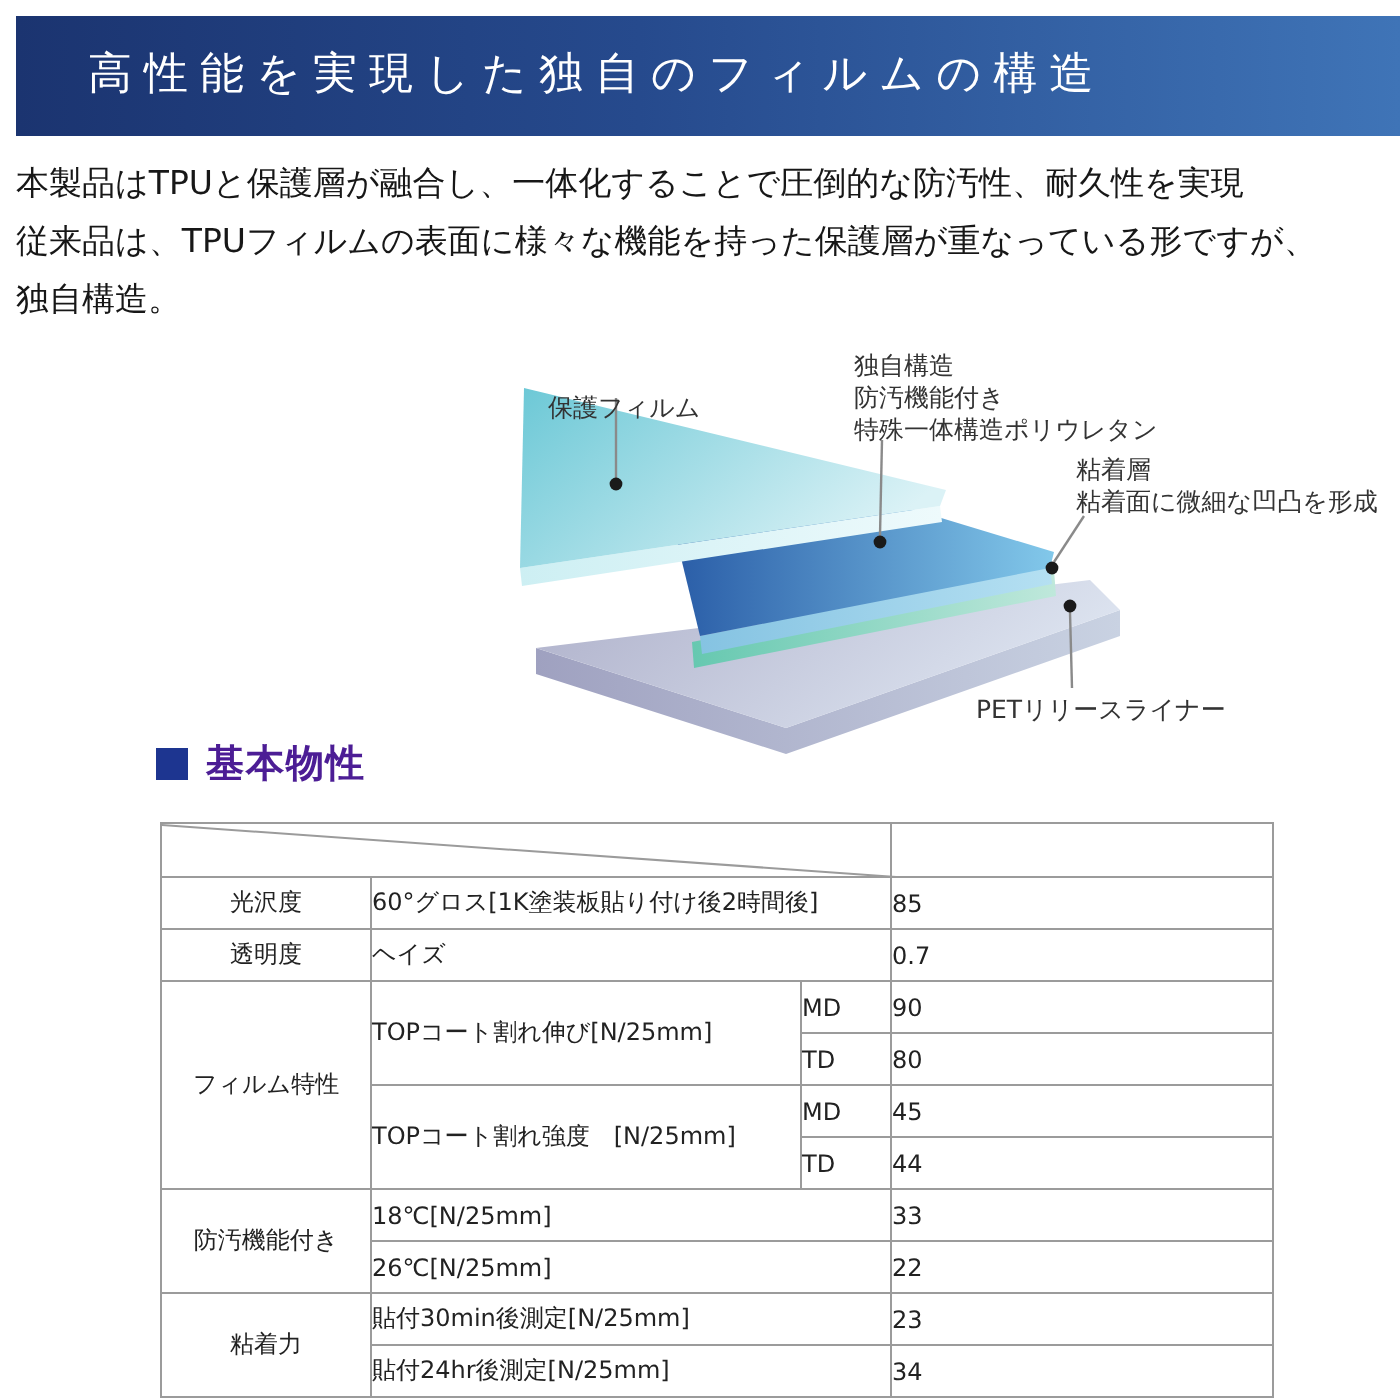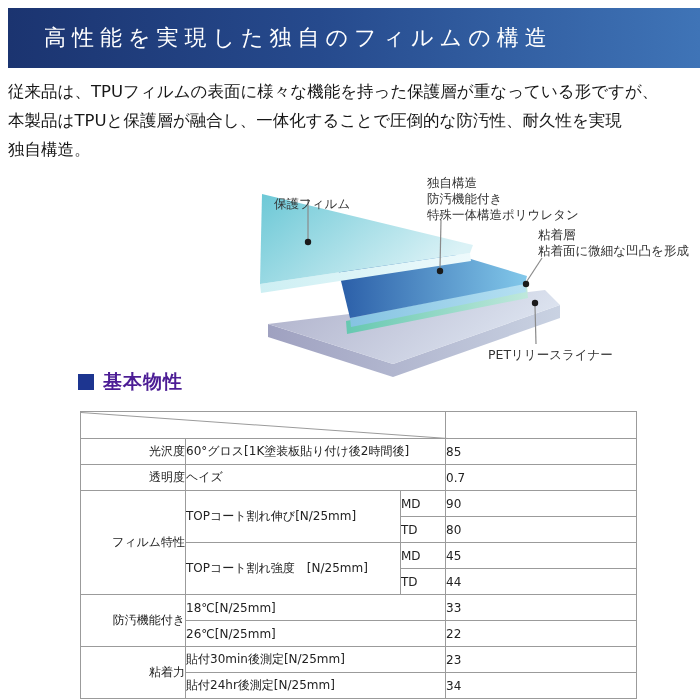--- a/index.html
+++ b/index.html
@@ -43,21 +43,21 @@
     position:absolute;left:80px;top:411px;
     border-collapse:collapse;table-layout:fixed;
     font-size:12px;color:#222222;
   }
   .spec-table td{
     border:1px solid #9b9b9b;height:26px;padding:0;box-sizing:border-box;
     background:#ffffff;vertical-align:middle;
   }
   .spec-table tr{height:26px;}
   .spec-table tr.hrow{height:27px;}
-  .cat{padding-left:10px;text-align:right;}
+  .cat{padding-left:10px;text-align:center;}
   .method{padding-left:12px;text-align:left;}
   .dir{}
   .val{text-align:left;}
   .head-empty{position:relative;background:#ffffff;}
   .diag-line{
     position:absolute;left:0;top:0;width:368px;height:0;
     border-top:1px solid #9b9b9b;
     transform-origin:0 0;transform:rotate(4.05deg);
   }
   .head-product{
@@ -66,22 +66,22 @@
   }
 </style>
 </head>
 <body>
 
 <div class="banner">
   <div class="banner-title">高性能を実現した独自のフィルムの構造</div>
 </div>
 
 <div class="intro">
+  <div class="intro-line">本製品はTPUと保護層が融合し、一体化することで圧倒的な防汚性、耐久性を実現</div>
   <div class="intro-line">従来品は、TPUフィルムの表面に様々な機能を持った保護層が重なっている形ですが、</div>
-  <div class="intro-line">本製品はTPUと保護層が融合し、一体化することで圧倒的な防汚性、耐久性を実現</div>
   <div class="intro-line">独自構造。</div>
 </div>
 
 <div class="diagram">
   <svg width="492" height="216" viewBox="0 0 492 216">
     <defs>
       <linearGradient id="gLav" x1="0" y1="0" x2="1" y2="0.3">
         <stop offset="0" stop-color="#aeb0ca"></stop>
           <stop offset="1" stop-color="#dde4f0"></stop>
       </linearGradient>

